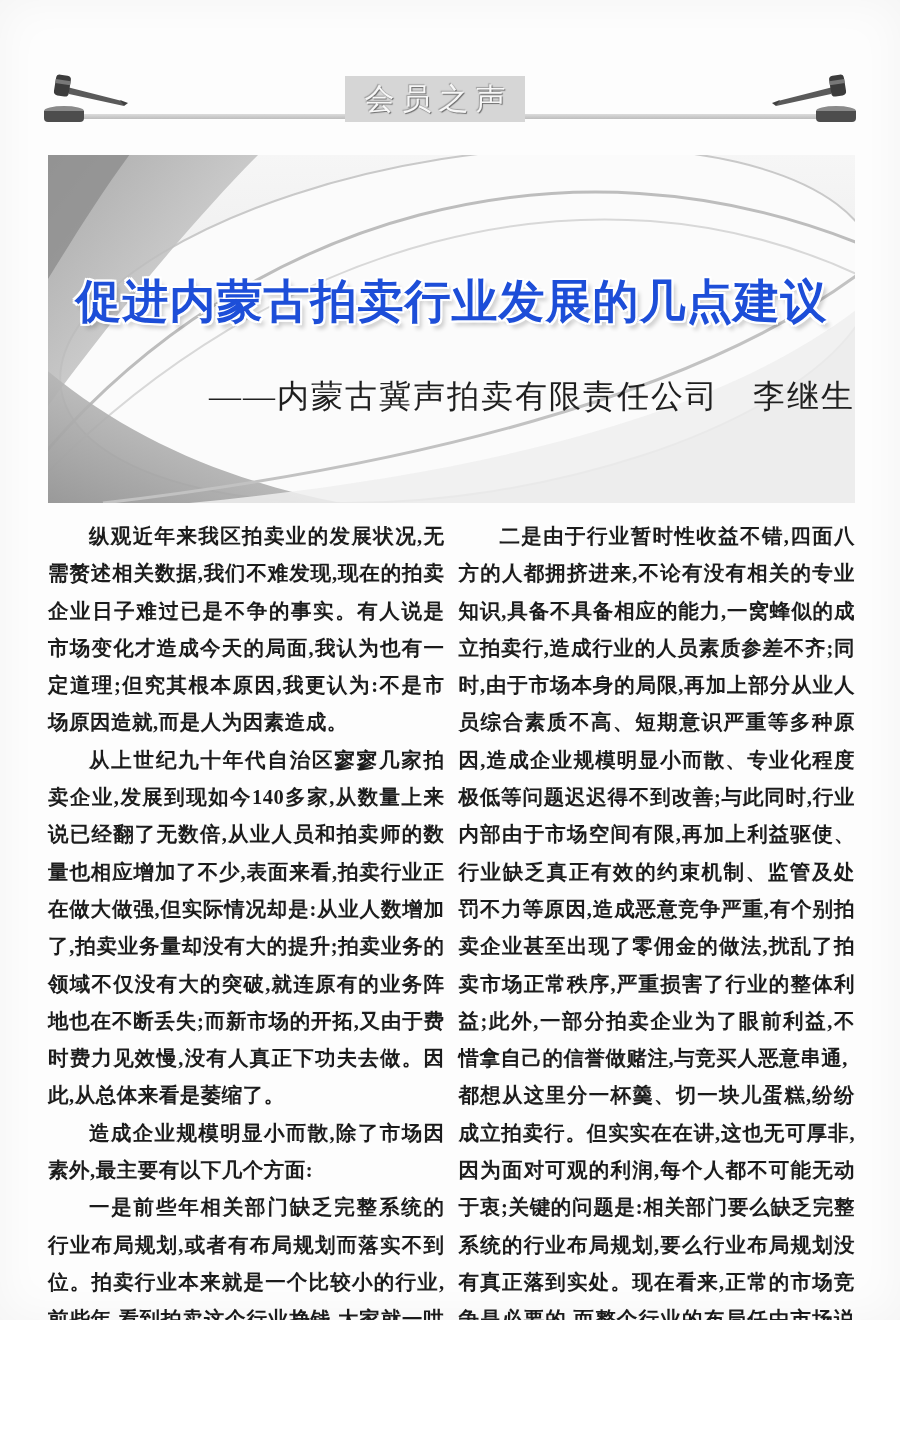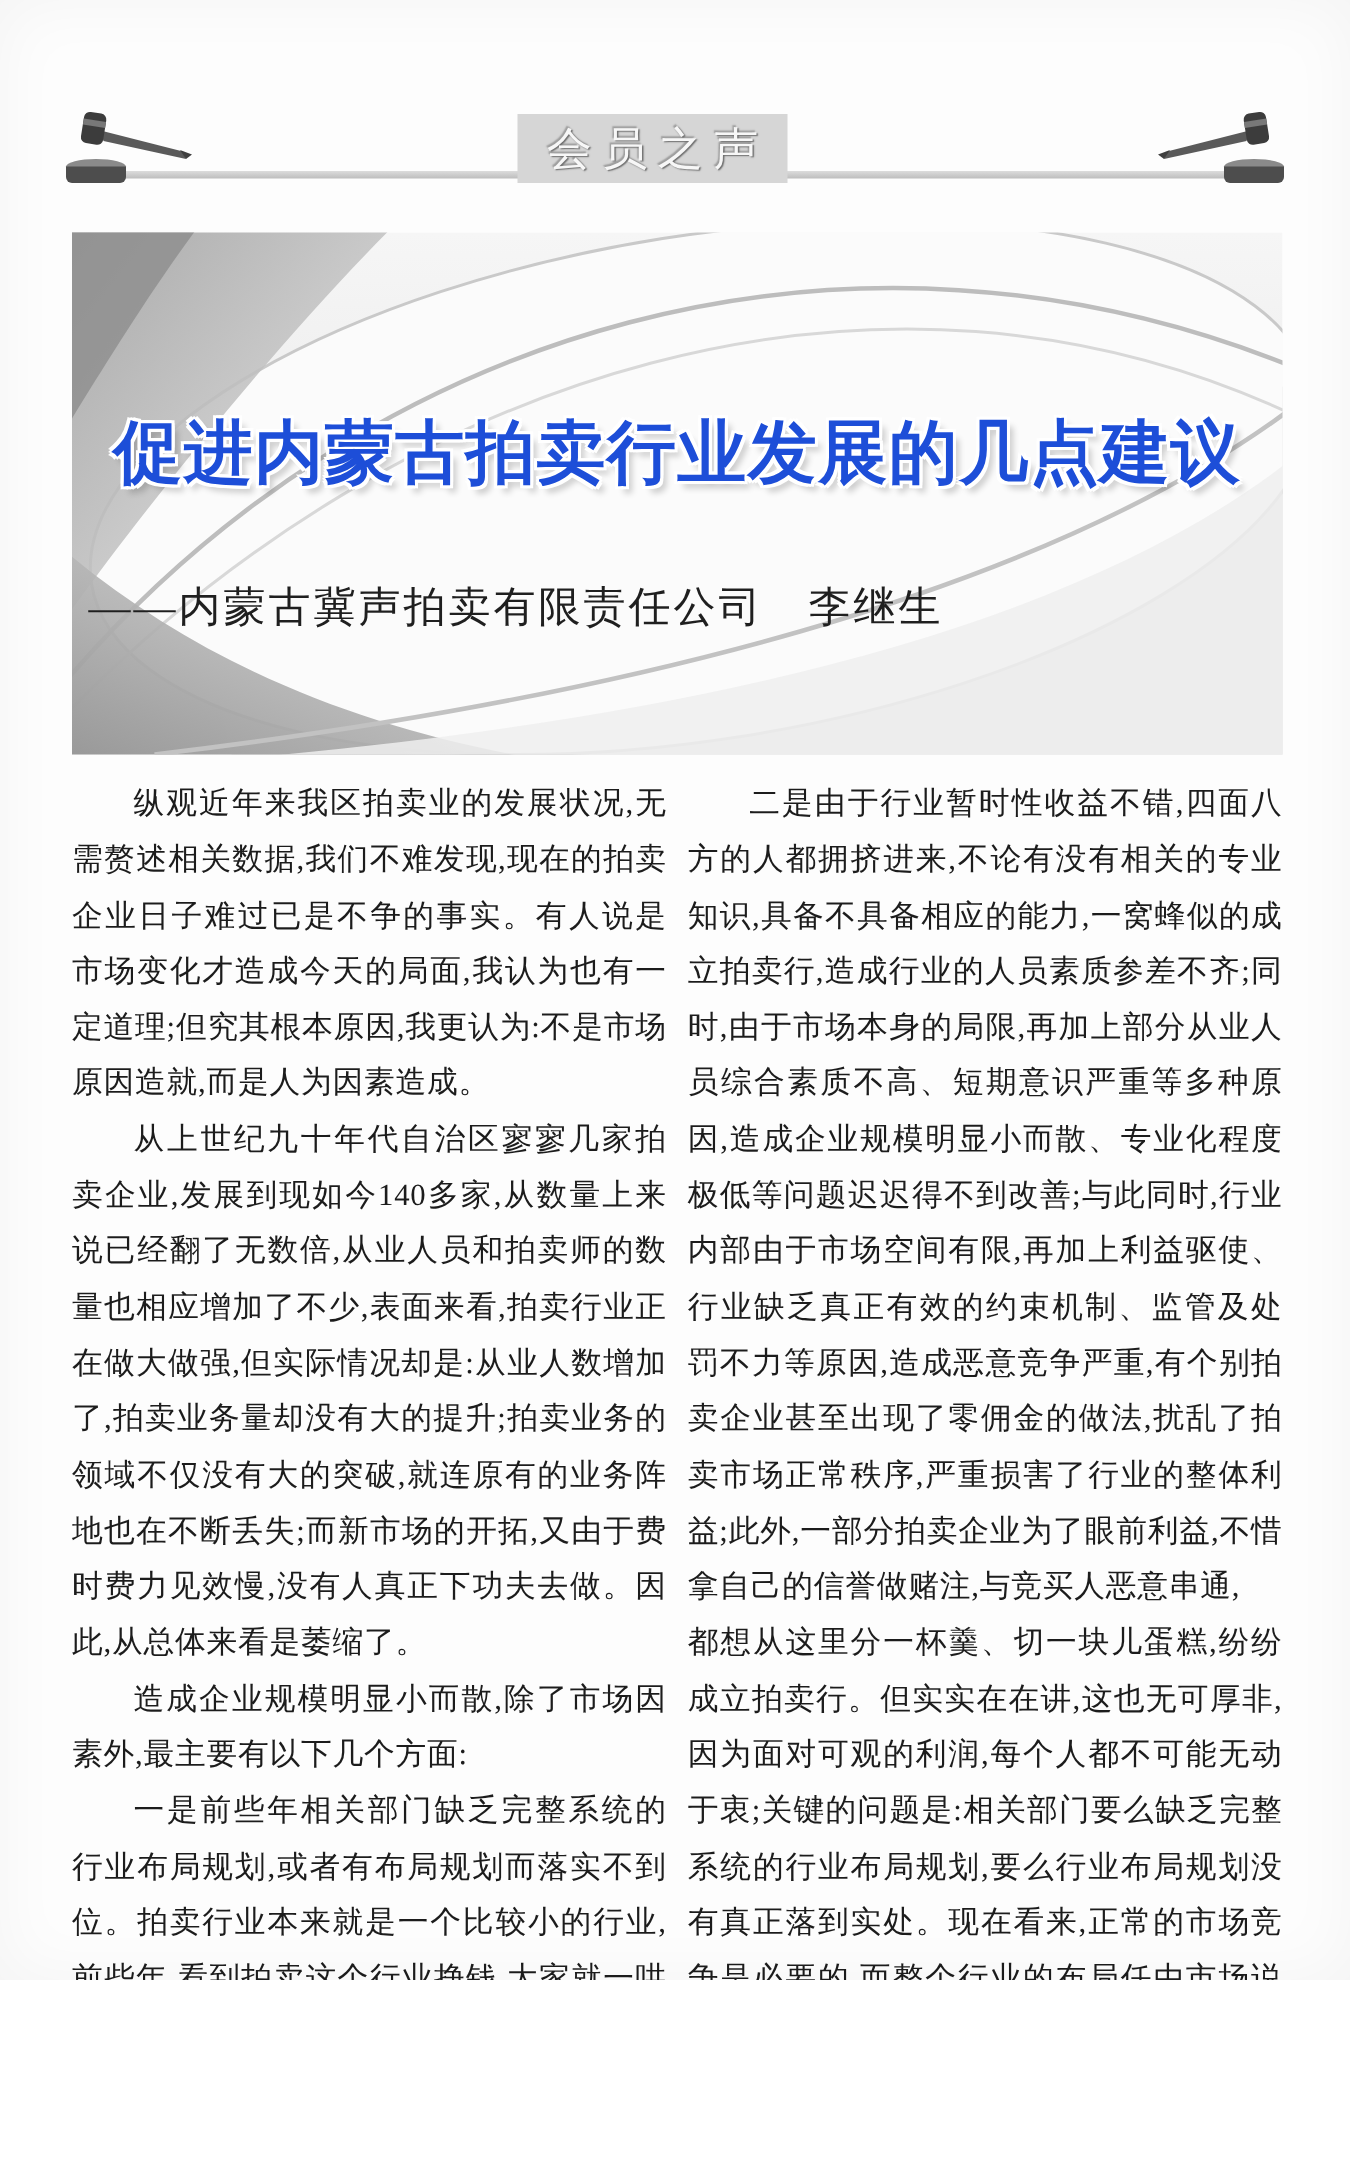--- a/index.html
+++ b/index.html
@@ -40,30 +40,30 @@
     position:absolute; top:116px; left:0; right:0; margin:0; text-align:center;
     font-family:"Liberation Sans","DejaVu Sans",sans-serif;
     font-size:46px; font-weight:900; letter-spacing:1px; color:#1d4ed8;
     white-space:nowrap;
     text-shadow:
       -2px -2px 0 #fff, 2px -2px 0 #fff, -2px 2px 0 #fff, 2px 2px 0 #fff,
       0 -2px 0 #fff, 0 2px 0 #fff, -2px 0 0 #fff, 2px 0 0 #fff,
       4px 5px 4px rgba(0,0,0,0.20);
   }
   .byline {
-    position:absolute; top:220px; left:0; right:0; margin:11px; text-align:left;
-    font-size:28px; letter-spacing:2px; color:#1f1f1f; white-space:nowrap;
+    position:absolute; top:220px; left:0; right:0; margin:0; text-align:right;
+    font-size:32px; letter-spacing:2px; color:#1f1f1f; white-space:nowrap;
   }
 
   
   .article {
     position:absolute; top:518px; left:48px; right:45px;
     display:flex; gap:14px;
   }
-  .col { flex:1; min-width:0; }
+  .col { flex:1; min-width:0;font-weight:bold; }
   .para {
     margin:0; font-size:20.5px; line-height:37.3px;
     text-align:justify; text-justify:inter-ideograph;
     letter-spacing:0.5px;
   }
   .para.indent { text-indent:2em; }
 
   .page-number {
     position:absolute; top:1340px; right:72px;
     font-size:15px; letter-spacing:2px; color:#111; font-weight:bold;

